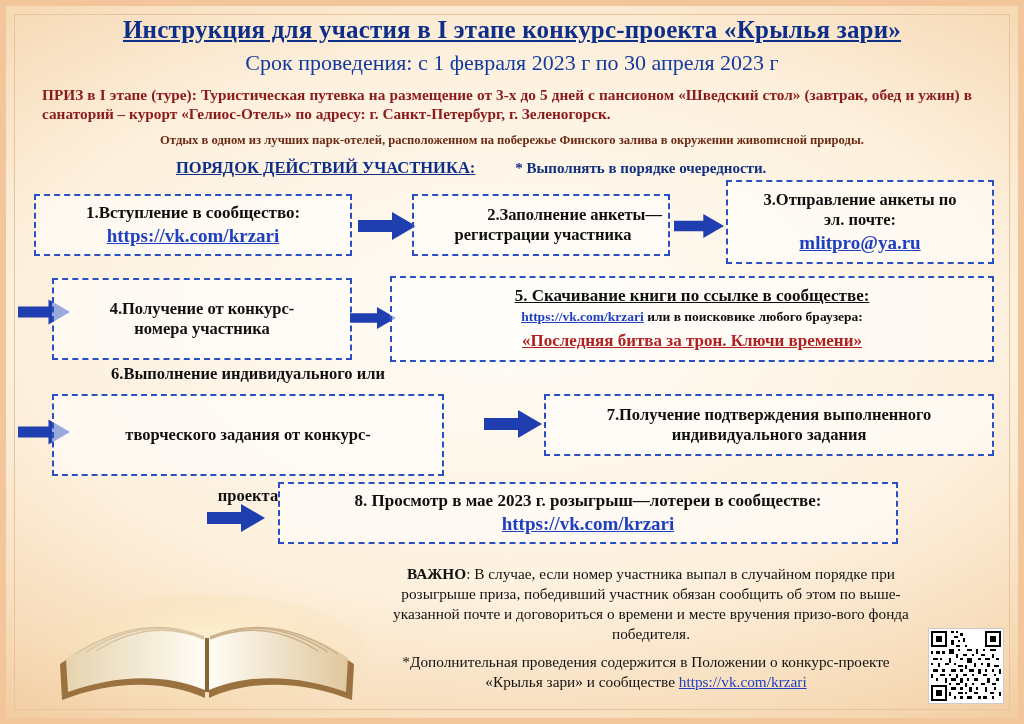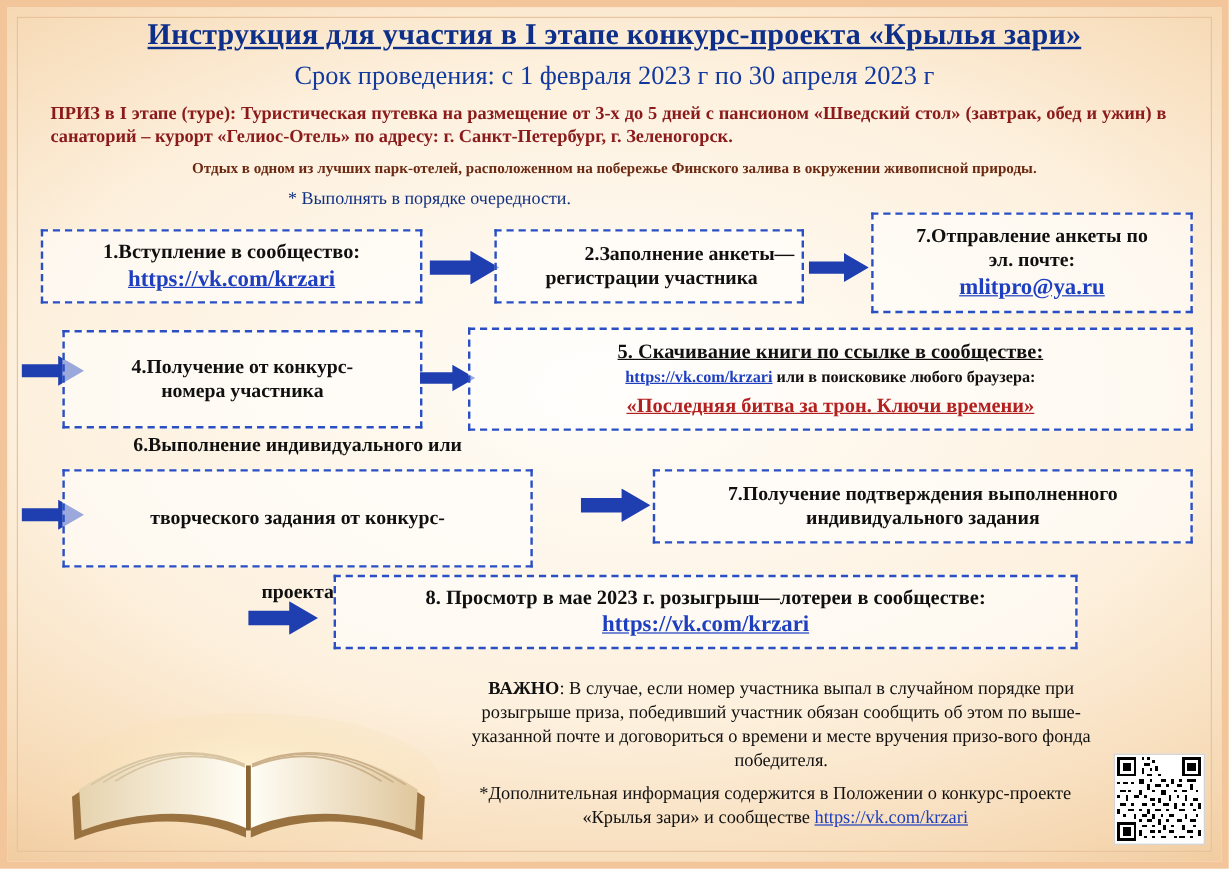--- a/index.html
+++ b/index.html
@@ -77,23 +77,23 @@
   }
   .order-title {
     font-size: 16.5px;
     font-weight: bold;
     color: #0f2f86;
     text-decoration: underline;
     white-space: nowrap;
   }
   .order-note {
     font-size: 15px;
-    font-weight: normal;
+    font-weight: bold;
     color: #11307f;
-    margin-left: 64px;
+    margin-left: 40px;
     white-space: nowrap;
     text-align: center;
   }
 
   .flow {
     position: relative;
     margin-top: 8px;
     height: 420px;
   }
 
@@ -168,20 +168,21 @@
   </div>
 
   <div class="prize">
     <span class="lead">ПРИЗ в I этапе (туре):</span>
     <span>Туристическая путевка на размещение от 3-х до 5 дней с пансионом «Шведский стол» (завтрак, обед и ужин) в санаторий – курорт «Гелиос-Отель» по адресу: г. Санкт-Петербург, г. Зеленогорск.</span>
   </div>
 
   <div class="rest">Отдых в одном из лучших парк-отелей, расположенном на побережье Финского залива в окружении живописной природы.</div>
 
   <div class="order-row">
+    <span class="order-title">ПОРЯДОК  ДЕЙСТВИЙ УЧАСТНИКА:</span>
     <span class="order-note">* Выполнять в порядке очередности.</span>
   </div>
 
   <div class="flow">
 
     <div class="box" style="left:28px; top:8px; width:318px; height:62px; font-size:17px;">
       <span class="line">1.Вступление в сообщество:</span>
       <span class="line lnk" style="font-size:19px;">https://vk.com/krzari</span>
     </div>
 
@@ -192,21 +193,21 @@
     <div class="box" style="left:406px; top:8px; width:258px; height:62px; font-size:16.5px; text-align:left; align-items:flex-start; padding-left:10px;">
       <span class="line" style="text-align:right;">2.Заполнение анкеты—</span>
       <span class="line" style="text-align:center;">регистрации участника</span>
     </div>
 
     <svg class="arrow" style="left:668px; top:26px;" width="50" height="28" viewBox="0 0 58 28">
       <polygon points="0,8 34,8 34,0 58,14 34,28 34,20 0,20" fill="#1f3fb0"></polygon>
     </svg>
 
     <div class="box" style="left:720px; top:-6px; width:268px; height:84px; font-size:16.5px;">
-      <span class="line">7.Отправление анкеты по</span>
+      <span class="line">3.Отправление анкеты по</span>
       <span class="line">эл. почте:</span>
       <span class="line lnk" style="font-size:19px;">mlitpro@ya.ru</span>
     </div>
 
     <svg class="arrow" style="left:12px; top:112px;" width="52" height="28" viewBox="0 0 58 28">
       <polygon points="0,8 34,8 34,0 58,14 34,28 34,20 0,20" fill="#1f3fb0"></polygon>
     </svg>
 
     <div class="box" style="left:46px; top:92px; width:300px; height:82px; font-size:16.5px;">
       <span class="line">4.Получение от конкурс-</span>
@@ -282,21 +283,21 @@
     <path d="M286 120 C244 93 204 91 168 106" fill="none" stroke="#cbb08a" stroke-width="1.4"></path>
     <path d="M276 119 C238 95 202 93 168 107" fill="none" stroke="#cbb08a" stroke-width="1.4"></path>
     <path d="M163 106 L163 160 L167 160 L167 106 Z" fill="#8a6636"></path>
   </svg>
 
   <div class="note-block" style="left:380px; top:558px; width:530px;">
     <span style="font-weight:bold;">ВАЖНО</span><span>: В случае, если номер участника выпал в случайном порядке при розыгрыше приза, победивший участник обязан сообщить об этом по выше-указанной почте и договориться о времени и месте вручения призо-вого фонда победителя.</span>
   </div>
 
   <div class="note-block" style="left:366px; top:646px; width:548px;">
-    <span>*Дополнительная информация содержится в Положении о конкурс-проекте «Крылья зари» и сообществе </span><span class="lnk">https://vk.com/krzari</span>
+    <span>*Дополнительная проведения содержится в Положении о конкурс-проекте «Крылья зари» и сообществе </span><span class="lnk">https://vk.com/krzari</span>
   </div>
 
   <div class="qr" style="left:922px; top:622px;">
     <svg viewBox="0 0 33 33" width="74" height="74" shape-rendering="crispEdges">
       <rect width="33" height="33" fill="#fff"></rect>
       <g fill="#000">
         <rect x="1" y="1" width="7" height="7"></rect>
           <rect x="2" y="2" width="5" height="5" fill="#fff"></rect>
           <rect x="3" y="3" width="3" height="3"></rect>
         <rect x="25" y="1" width="7" height="7"></rect>

